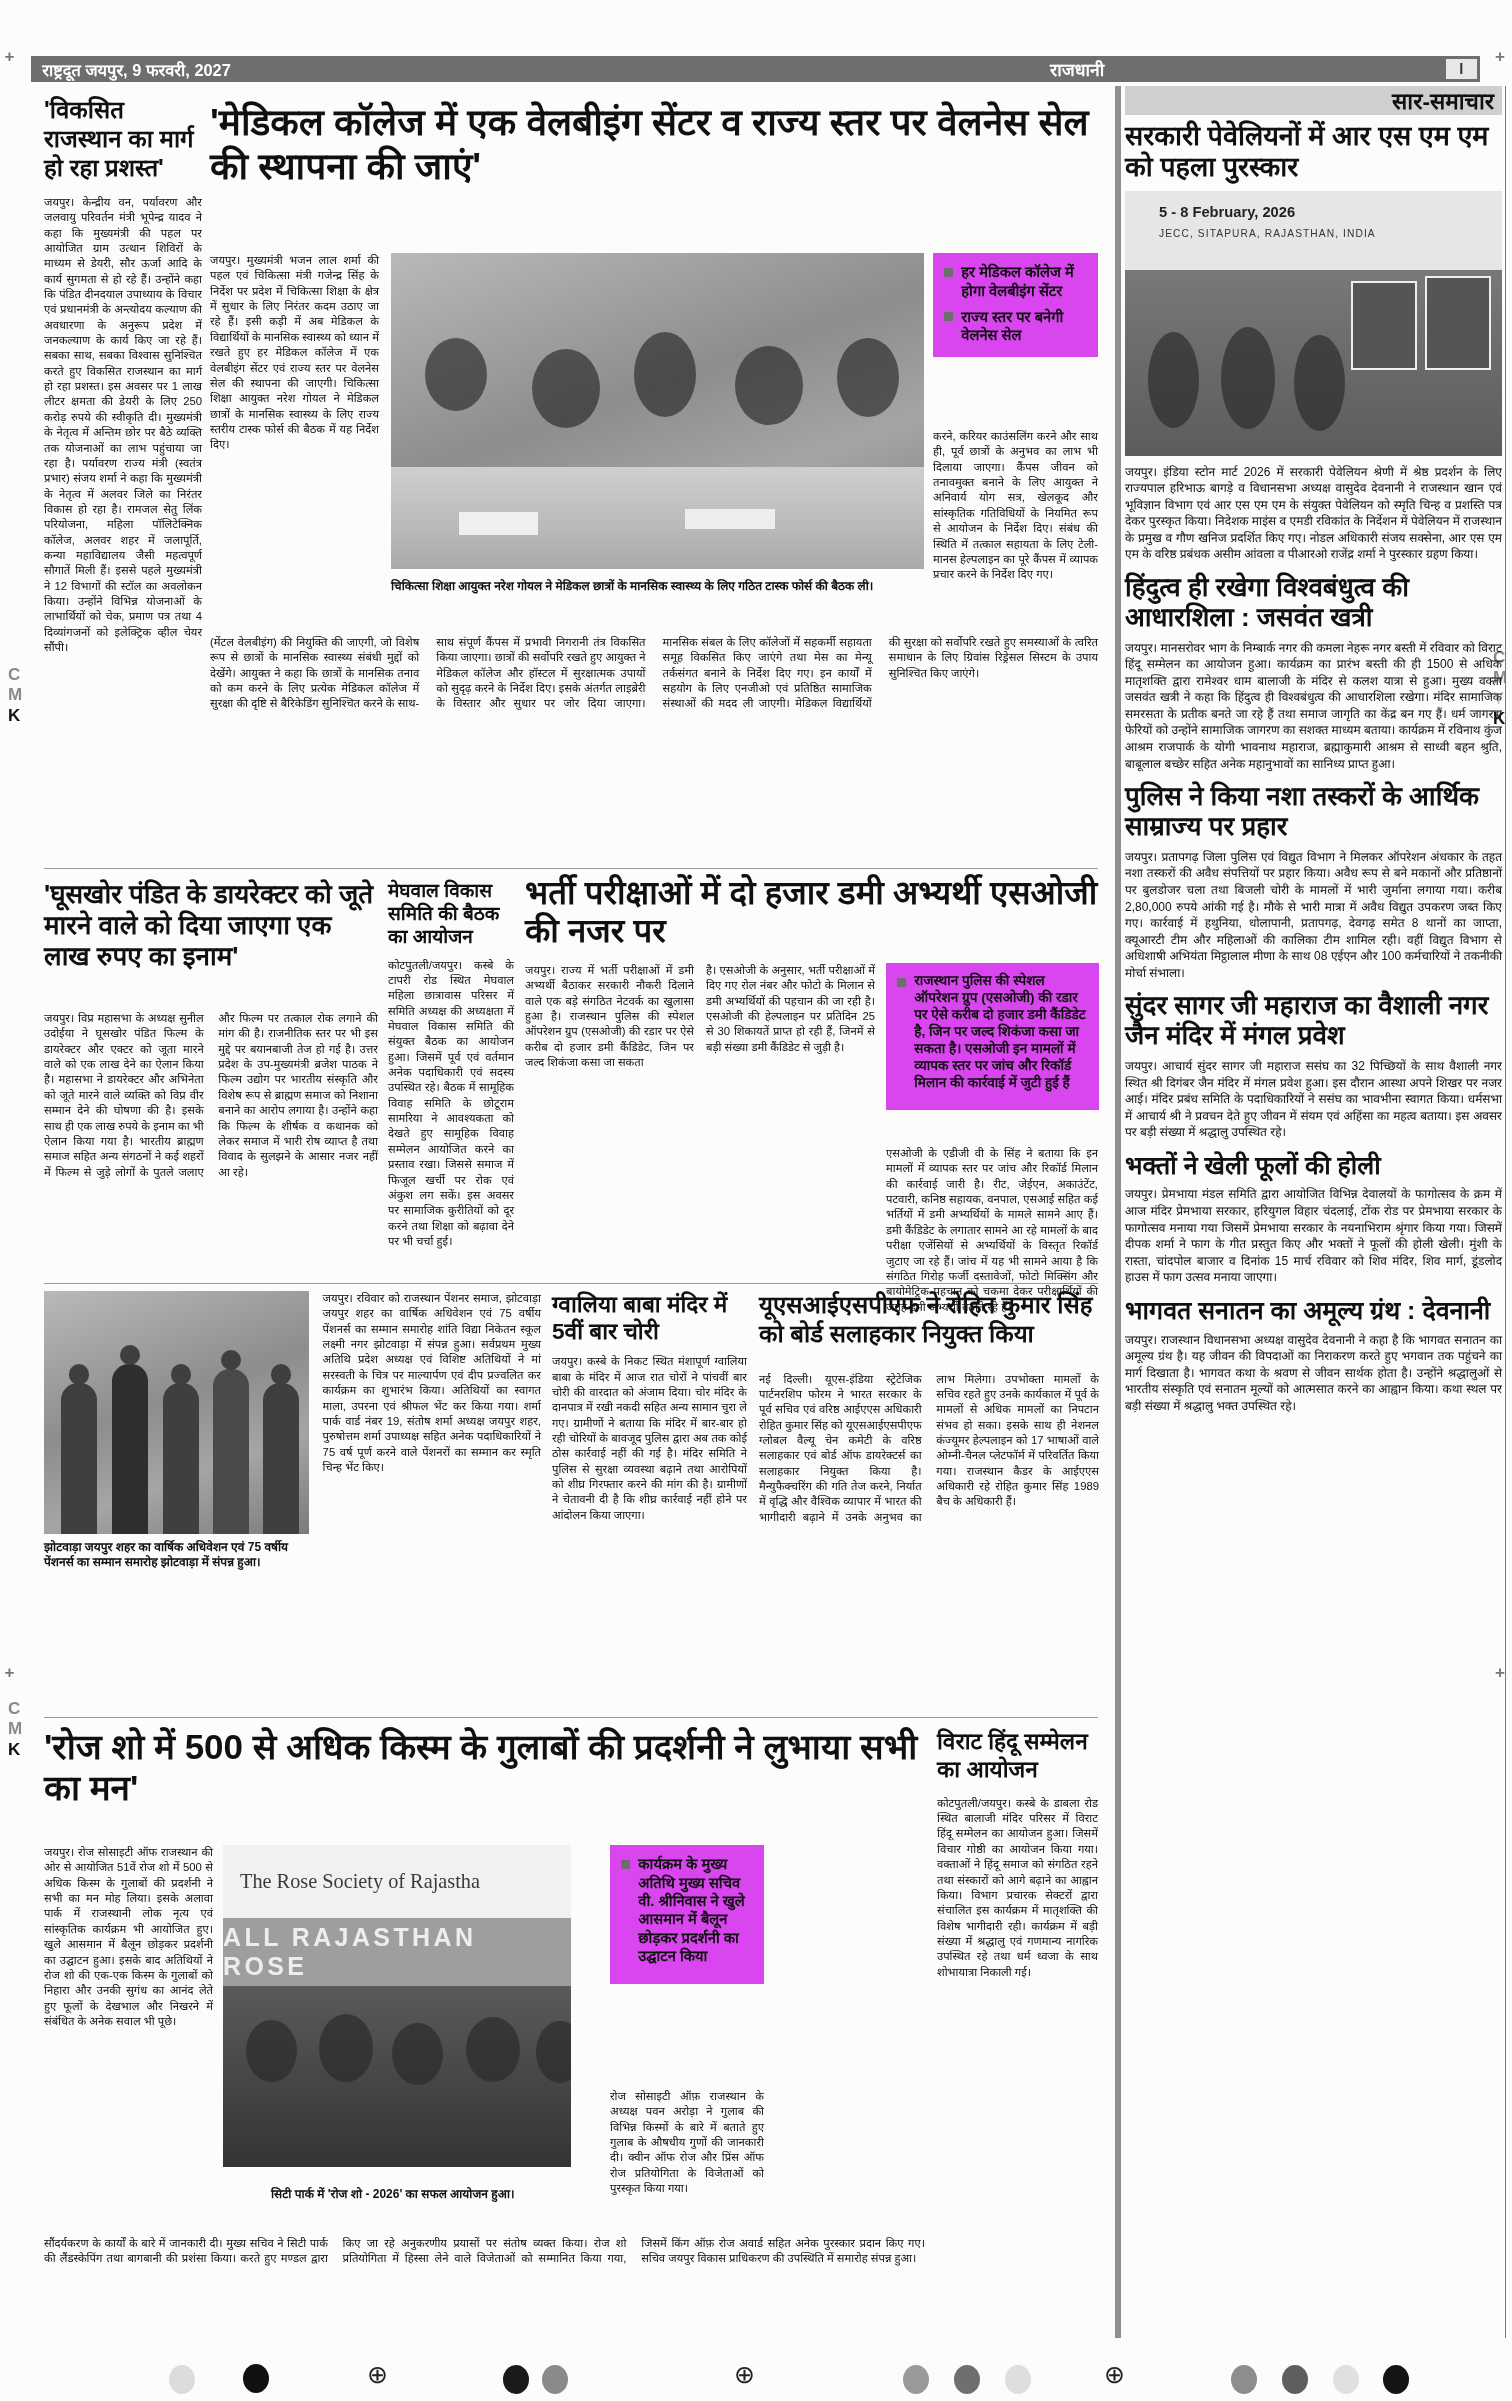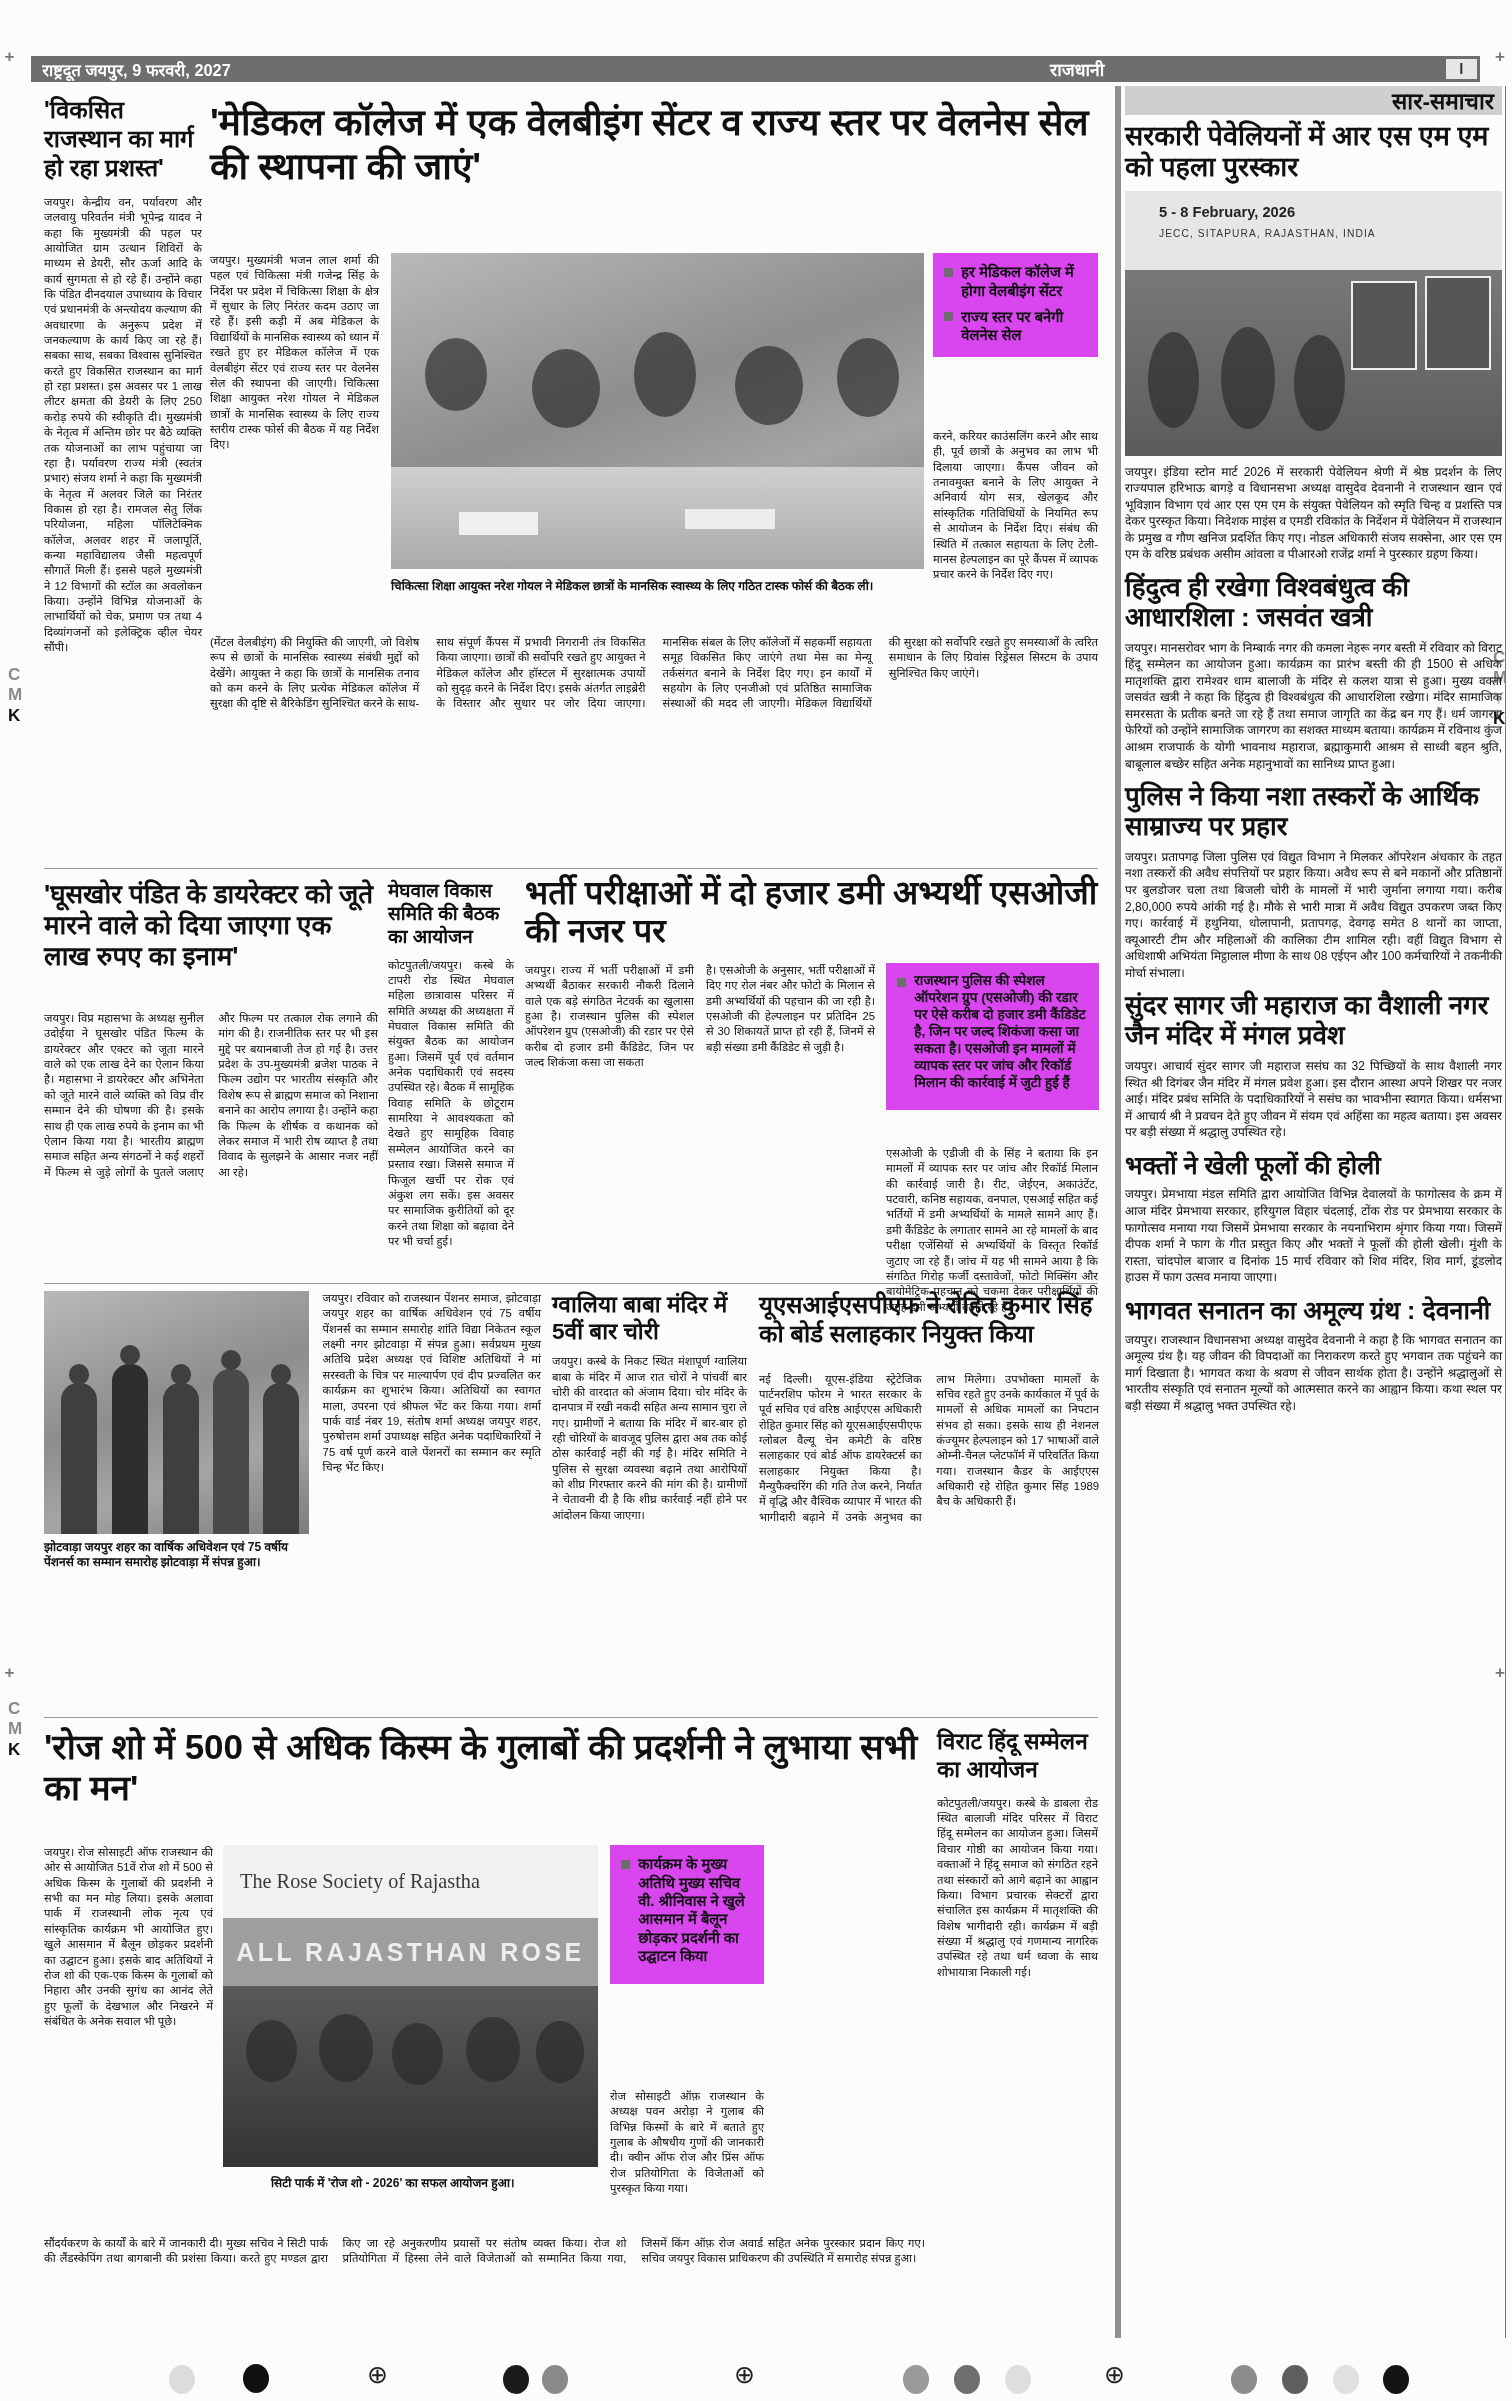--- a/index.html
+++ b/index.html
@@ -169,34 +169,34 @@
   </div>
 
   <div class="hline" style="left:44px;top:1717px;width:1054px;"></div>
 
   <div class="abs" style="left:44px;top:1726px;width:881px;">
     <div class="headL" style="font-size:35px;line-height:1.18;margin-bottom:12.4px;">'रोज शो में  500 से अधिक किस्म के गुलाबों की प्रदर्शनी ने लुभाया सभी का मन'</div>
   </div>
   <div class="abs bodytxt jt" style="left:44px;top:1845px;width:169px;height:373px;">जयपुर। रोज सोसाइटी ऑफ राजस्थान की ओर से आयोजित 51वें रोज शो में 500 से अधिक किस्म के गुलाबों की प्रदर्शनी ने सभी का मन मोह लिया। इसके अलावा पार्क में राजस्थानी लोक नृत्य एवं सांस्कृतिक कार्यक्रम भी आयोजित हुए। खुले आसमान में बैलून छोड़कर प्रदर्शनी का उद्घाटन हुआ। इसके बाद अतिथियों ने रोज शो की एक-एक किस्म के गुलाबों को निहारा और उनकी सुगंध का आनंद लेते हुए फूलों के देखभाल और निखरने में संबंधित के अनेक सवाल भी पूछे।</div>
 
   <div class="abs" style="left:223px;top:1845px;width:375px;">
-    <div style="width:375px;height:322px;position:relative;overflow:hidden;background:#0f766e;">
+    <div style="width:329px;height:322px;position:relative;overflow:hidden;background:#0f766e;padding-left:19px;">
       <div style="position:absolute;top:0;left:0;width:100%;height:73px;background:#f1f1ef;display:flex;align-items:center;padding-left:17px;
                   font-family:'Liberation Serif',serif;font-size:20.3px;color:#3b3b3b;">The Rose Society of Rajastha</div>
       <div style="position:absolute;top:73px;left:0;width:100%;height:68px;background:#9e9e9e;display:flex;align-items:center;justify-content:center;
                   font-weight:bold;letter-spacing:3.4px;font-size:25px;color:#ededed;">ALL RAJASTHAN ROSE</div>
       <div style="position:absolute;top:141px;left:0;width:100%;height:181px;background:linear-gradient(180deg,#5a5a5a,#343434);">
         <div class="blob" style="left:22.6px;top:34px;width:51px;height:62px;"></div>
         <div class="blob" style="left:96px;top:28px;width:54px;height:68px;"></div>
         <div class="blob" style="left:169px;top:37px;width:51px;height:62px;"></div>
         <div class="blob" style="left:243px;top:31px;width:54px;height:65px;"></div>
         <div class="blob" style="left:313px;top:35px;width:48px;height:62px;"></div>
       </div>
     </div>
-    <div class="caption" style="margin-top:9px;padding-left:48px;">सिटी पार्क में 'रोज शो - 2026' का सफल आयोजन हुआ।</div>
+    <div class="caption" style="margin-top:20px;padding-left:48px;">सिटी पार्क में 'रोज शो - 2026' का सफल आयोजन हुआ।</div>
   </div>
 
   <div class="abs graybox" style="left:610px;top:1845px;width:131px;">
     <div class="bullet-line">
       <span class="sq"></span>
       <span>कार्यक्रम के मुख्य अतिथि मुख्य सचिव वी. श्रीनिवास ने खुले आसमान में बैलून छोड़कर प्रदर्शनी का उद्घाटन किया</span>
     </div>
   </div>
   <div class="abs bodytxt jt" style="left:610px;top:2089px;width:154px;height:130px;">रोज सोसाइटी ऑफ़ राजस्थान के अध्यक्ष पवन अरोड़ा ने गुलाब की विभिन्न किस्मों के बारे में बताते हुए गुलाब के औषधीय गुणों की जानकारी दी। क्वीन ऑफ रोज और प्रिंस ऑफ रोज प्रतियोगिता के विजेताओं को पुरस्कृत किया गया।</div>
   <div class="abs bodytxt jt cols3" style="left:44px;top:2236px;width:881px;height:99px;">सौंदर्यकरण के कार्यों के बारे में जानकारी दी। मुख्य सचिव ने सिटी पार्क की लैंडस्केपिंग तथा बागबानी की प्रशंसा किया। करते हुए मण्डल द्वारा किए जा रहे अनुकरणीय प्रयासों पर संतोष व्यक्त किया। रोज शो प्रतियोगिता में हिस्सा लेने वाले विजेताओं को सम्मानित किया गया, जिसमें किंग ऑफ़ रोज अवार्ड सहित अनेक पुरस्कार प्रदान किए गए। सचिव जयपुर विकास प्राधिकरण की उपस्थिति में समारोह संपन्न हुआ।</div>

